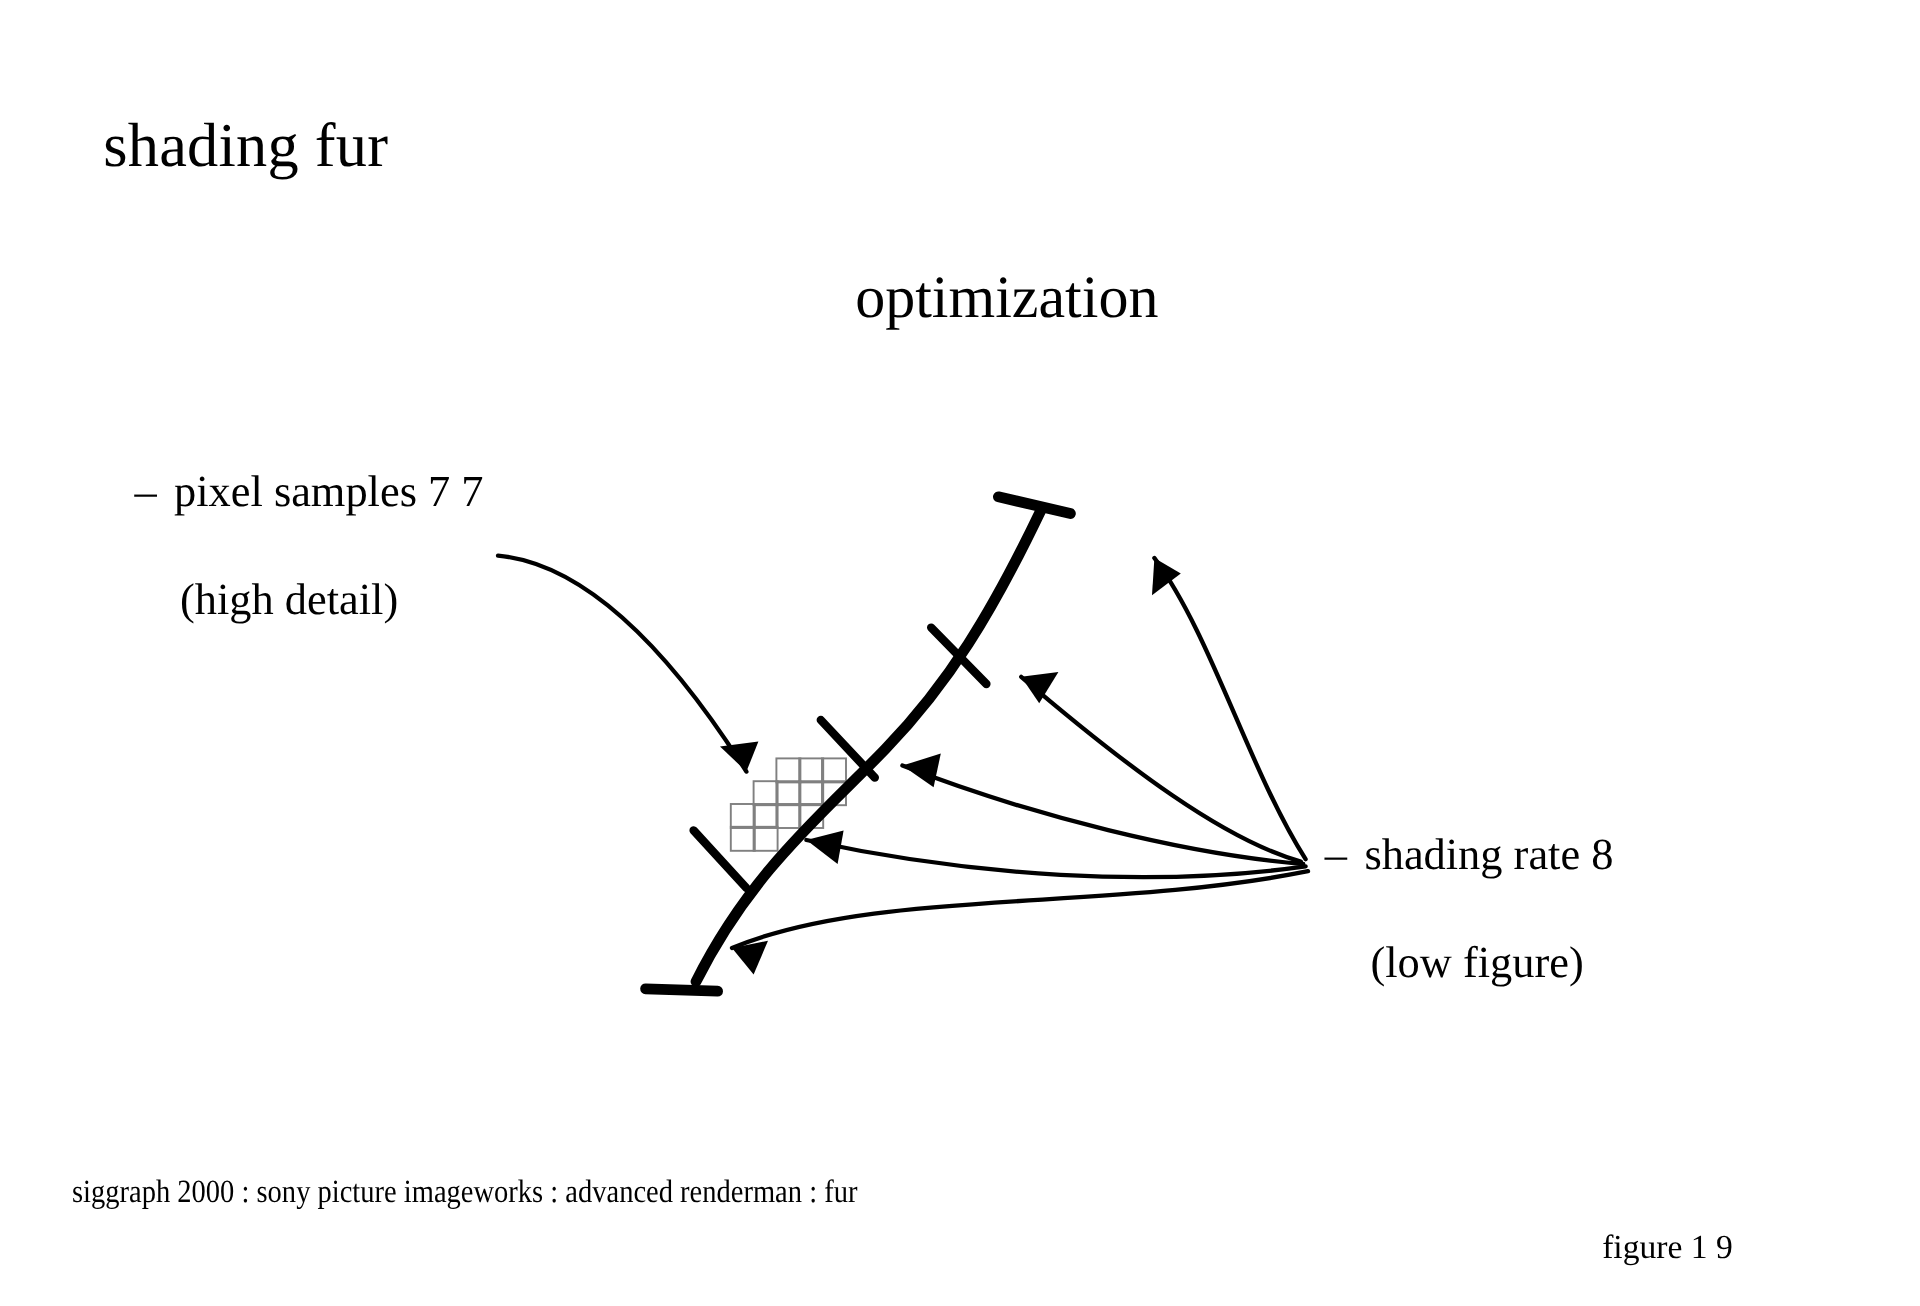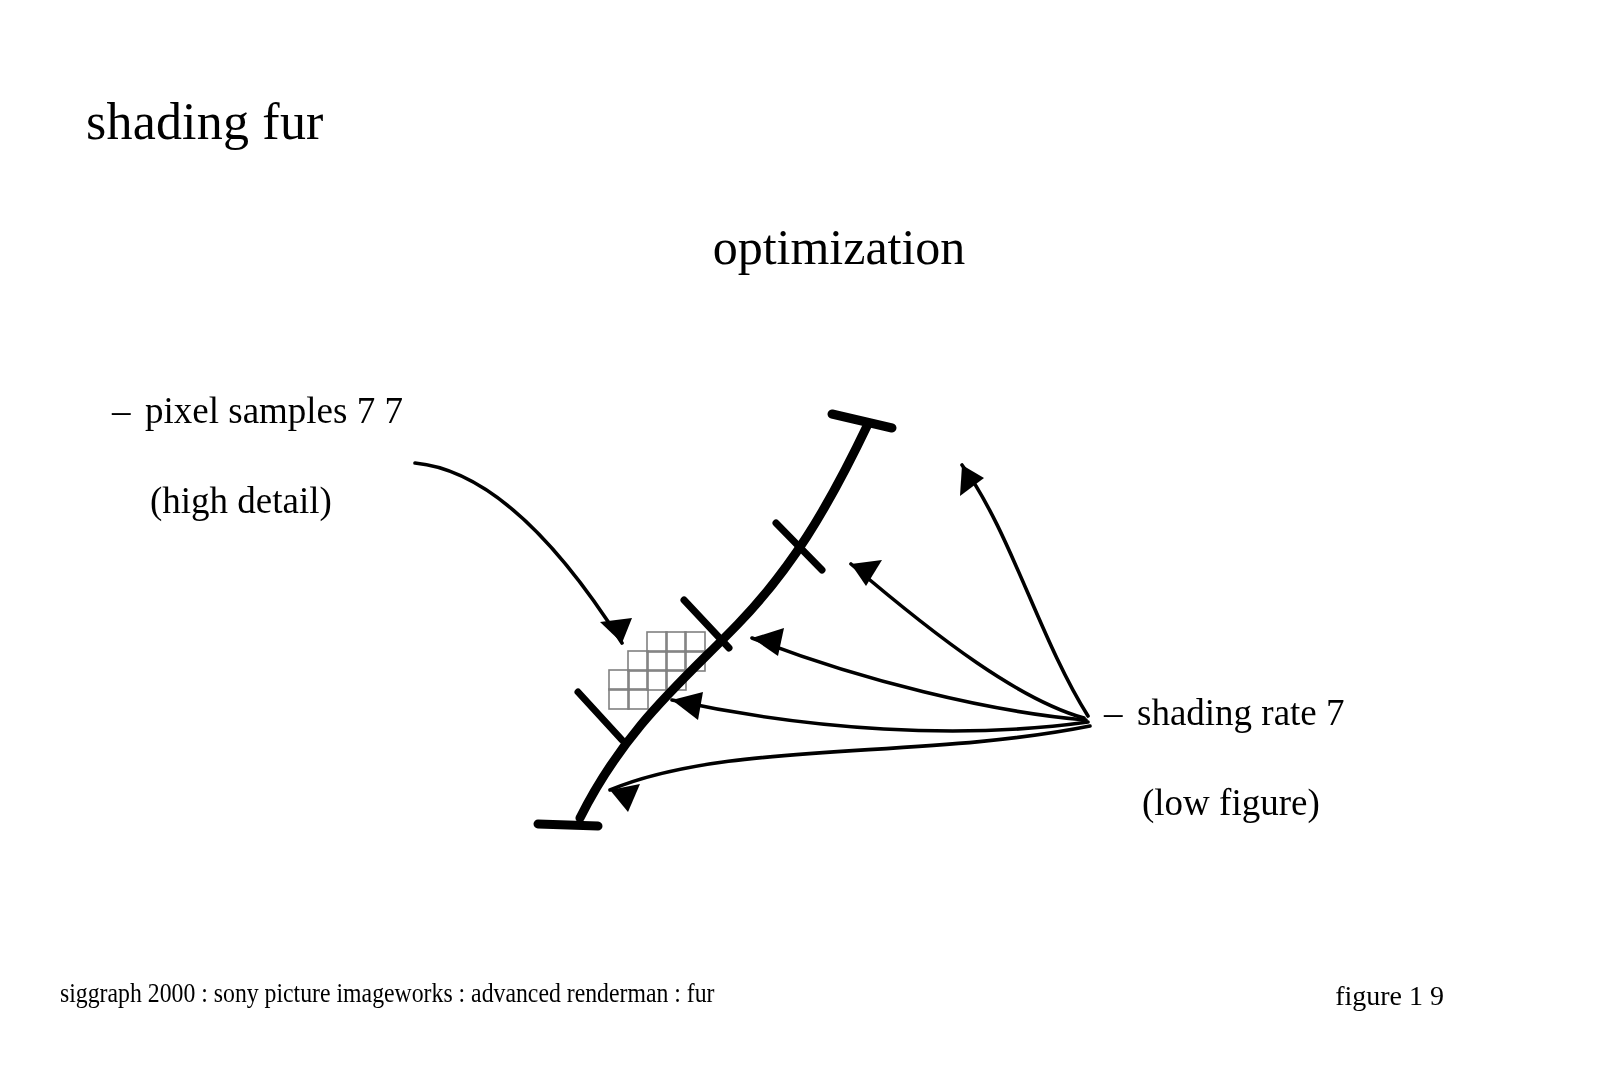--- a/index.html
+++ b/index.html
@@ -94,21 +94,21 @@
     top: 978px;
     font-size: 27px;
     font-family: "Liberation Serif", "DejaVu Serif", serif;
     transform: scaleX(0.88);
     transform-origin: left center;
     white-space: nowrap;
   }
   #figure-number {
     position: absolute;
     right: 64px;
-    top: 980px;
+    top: 1024px;
     font-size: 28px;
     white-space: nowrap;
   }
 </style>
 </head>
 <body>
 
 <div id="slide">
 
   <div id="slide-title">shading fur</div>
@@ -164,21 +164,21 @@
         <line x1="578" y1="692" x2="622" y2="740"></line>
       </g>
   </svg>
 
   <div class="annotation" id="annotation-left">
     <span class="ann-line"><span class="bullet-dash">–</span><span>pixel samples 7 7</span></span>
     <span class="ann-indent">(high detail)</span>
   </div>
 
   <div class="annotation" id="annotation-right">
-    <span class="ann-line"><span class="bullet-dash">–</span><span>shading rate 7</span></span>
+    <span class="ann-line"><span class="bullet-dash">–</span><span>shading rate 8</span></span>
     <span class="ann-indent">(low figure)</span>
   </div>
 
   <div id="footer-credit">siggraph 2000  :  sony picture imageworks  :  advanced renderman  :  fur</div>
 
   <div id="figure-number">figure  1 9</div>
 
 </div>
 
 </body></html>

